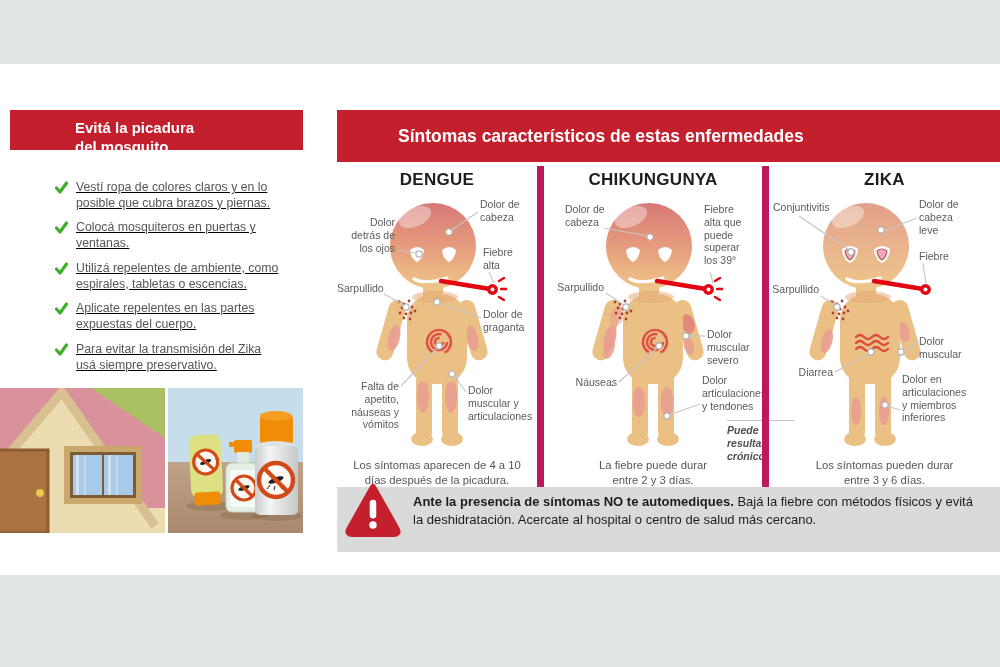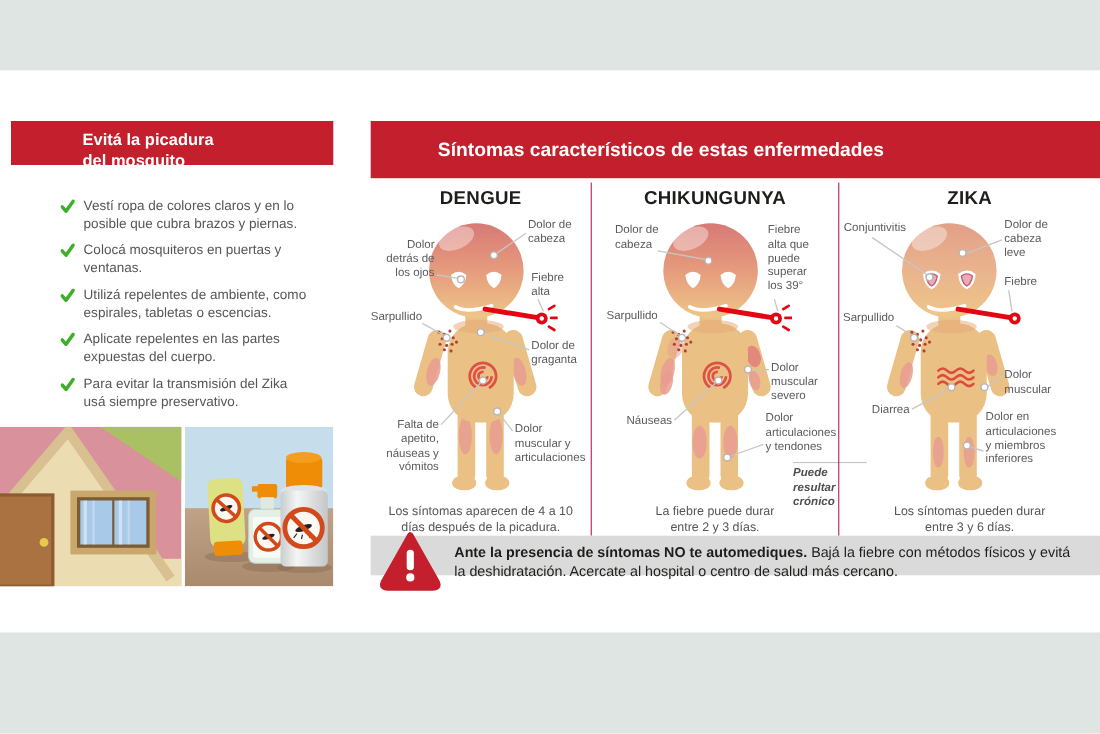--- a/index.html
+++ b/index.html
@@ -5,42 +5,42 @@
   html,body{margin:0;padding:0;}
   body{font-family:"Liberation Sans",sans-serif;background:#fff;}
   .canvas{position:relative;width:1000px;height:667px;background:#fff;overflow:hidden;}
   .band{position:absolute;left:0;width:1000px;background:#dfe5e3;}
   .band-top{top:0;height:64px;}
   .band-bottom{top:575px;height:92px;}
 
   
   .left-header{position:absolute;left:10px;top:110px;width:293px;height:40px;background:#c41f2c;color:#fff;}
   .left-header div{padding:9px 0 0 65px;font-size:15px;font-weight:bold;line-height:1.25;white-space:pre-line;}
-  .tips{position:absolute;left:55px;top:180px;width:252px;list-style:none;margin:0;padding:0;}
+  .tips{position:absolute;left:55px;top:180px;width:252px;list-style:none;margin:0;padding:0;text-decoration:underline;}
   .tips li{display:flex;gap:8px;margin-bottom:9px;font-size:12.3px;line-height:1.28;color:#55565a;white-space:pre-line;}
   .tips .chk{flex:0 0 13px;margin-top:1px;}
   .illus{position:absolute;left:0;top:388px;display:flex;gap:3px;}
 
   
   .right-header{position:absolute;left:337px;top:110px;width:663px;height:52px;background:#c41f2c;color:#fff;display:flex;align-items:center;padding-left:23px;}
   .right-header div{padding-left:38px;font-size:17.5px;font-weight:bold;}
   .columns{position:absolute;left:337px;top:166px;width:663px;height:316px;display:grid;grid-template-columns:200px 225px 238px;}
   .col{position:relative;}
-  .col + .col{border-left:1px solid #be185d;}
+  .col + .col{border-left:7px solid #be185d;}
   .col-title{text-align:center;font-size:17px;font-weight:bold;color:#1d1d1b;letter-spacing:.3px;padding-top:4px;}
   .figarea{position:relative;height:252px;margin-top:6px;}
   .figarea svg.person{position:absolute;top:0;width:150px;height:250px;}
   .figarea svg.overlay{position:absolute;left:0;top:0;}
   .lbl{position:absolute;font-size:10.5px;line-height:1.22;color:#5a5b5e;white-space:pre-line;}
   .lbl.align-right{text-align:right;}
   .lbl.bi{font-weight:bold;font-style:italic;color:#4e4f52;border-top:1px solid #c3c3c3;padding-top:3px;margin-left:25px;}
   .col-footer{margin-top:10px;text-align:center;font-size:11.3px;line-height:1.3;color:#55565a;white-space:pre-line;}
 
   
-  .warning{position:absolute;left:337px;top:487px;width:663px;height:36px;background:#dadada;}
+  .warning{position:absolute;left:337px;top:487px;width:663px;height:65px;background:#dadada;}
   .warning .tri{position:absolute;left:8px;top:-6px;}
   .warning p{margin:0 0 0 76px;padding-top:6px;width:565px;font-size:13px;line-height:1.4;color:#1d1d1b;}
   .warning b{font-weight:bold;}
 </style>
 </head>
 <body>
 
 <div class="canvas">
   <div class="band band-top"></div>
   <div class="band band-bottom"></div>

